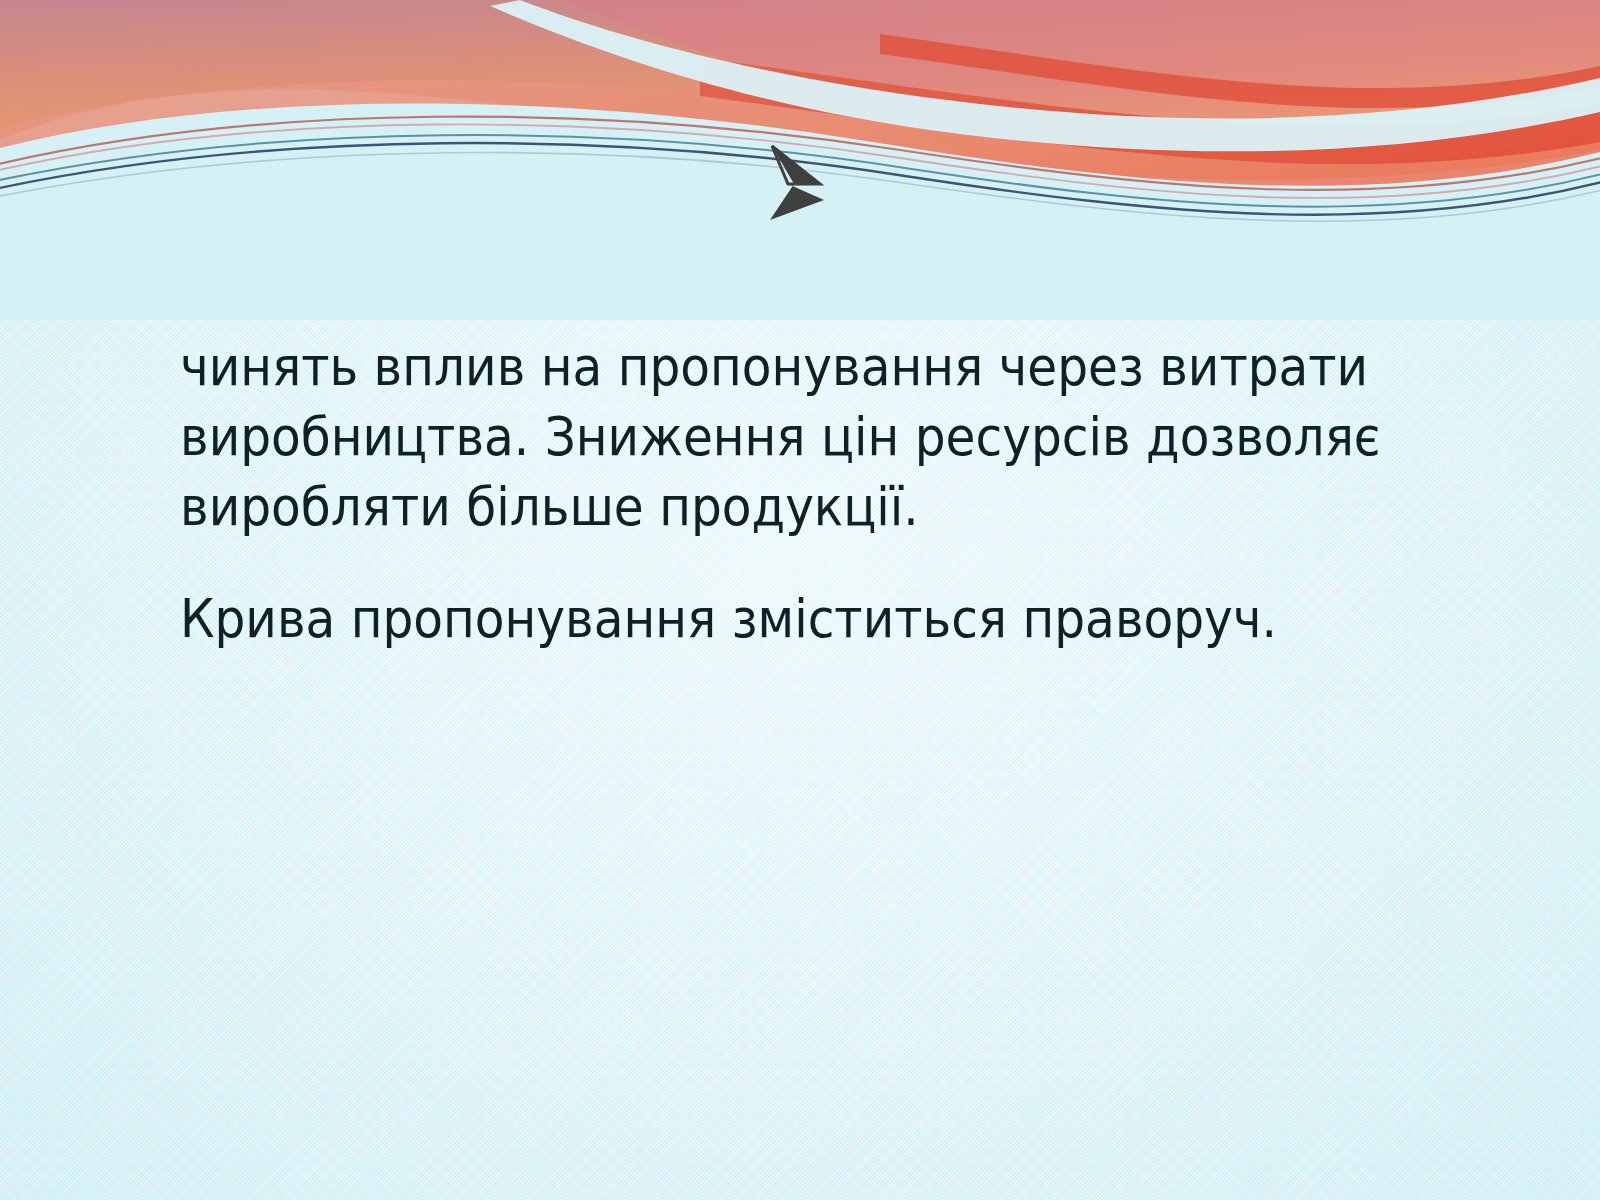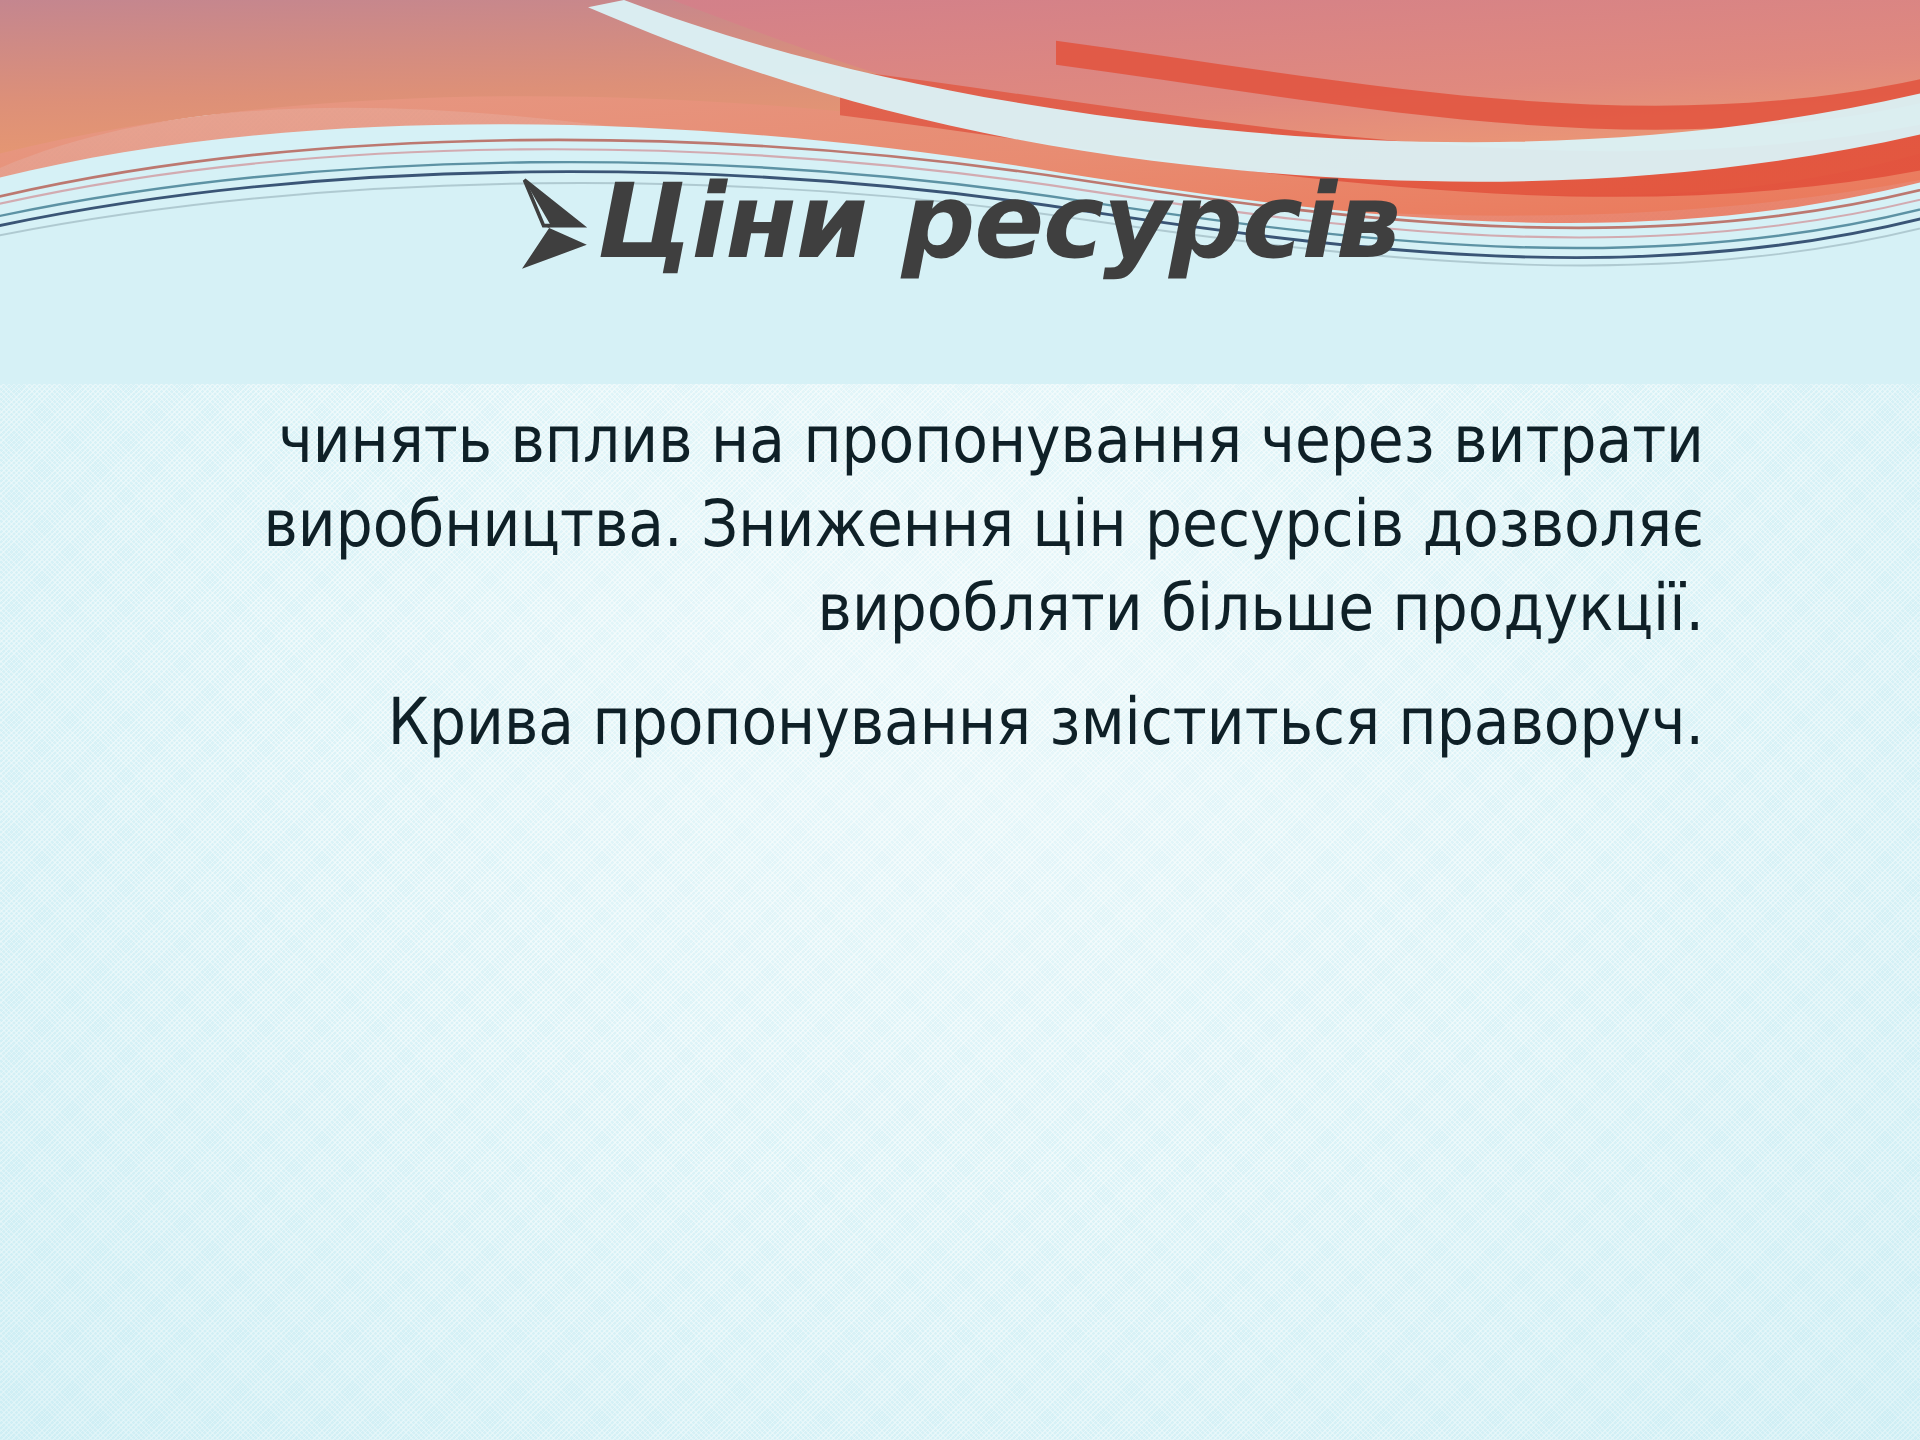--- a/index.html
+++ b/index.html
@@ -95,26 +95,26 @@
     text-align: center;
     color: #0f2027;
   }
   .para {
     font-family: "DejaVu Sans Condensed", "Liberation Sans Narrow", "Liberation Sans", sans-serif;
     font-size: 54px;
     line-height: 1.30;
     font-weight: 400;
     color: #0f2027;
     margin: 0 0 14px 0;
-    text-align: right;
+    text-align: left;
     font-stretch: condensed;
   }
   .para.p1 { width: 1240px; margin-left: auto; margin-right: auto; }
   .para.p2 { width: 1360px; margin-left: auto; margin-right: auto; margin-top: 22px; }
-  .para.p3 { width: 1240px; margin-left: auto; margin-right: auto; margin-top: 24px; }
+  .para.p3 { width: 1240px; margin-left: auto; margin-right: auto; margin-top: 41px; }
   .strong { font-weight: 700; }
 </style>
 </head>
 <body>
 
 <div class="slide">
 
   <div class="bg-base"></div>
   <div class="bg-texture"></div>
   <div class="bg-vignette"></div>
@@ -170,21 +170,21 @@
     <path d="M -10,190 C 270,130 610,130 905,176 C 1155,214 1385,238 1610,180" fill="none" stroke="#1f3a5f" stroke-width="2.4" opacity="0.85"></path>
     <path d="M -10,198 C 280,140 620,140 910,184 C 1160,220 1390,244 1610,188" fill="none" stroke="#8fa9b3" stroke-width="1.6" opacity="0.55"></path>
   </svg>
 
   <div class="title-row">
     <span class="title-bullet">
       <svg viewBox="0 0 62 78" width="62" height="78" xmlns="http://www.w3.org/2000/svg">
         <path d="M 4,2 L 52,40 L 20,40 L 56,56 L 2,76 L 26,40 Z" fill="#3f3f3f"></path>
         <path d="M 4,2 L 52,40 L 20,40 Z" fill="none" stroke="#3f3f3f" stroke-width="3"></path>
       </svg>
-    </span><span class="title-text">Ціни ресурсів</span>
+    </span>
   </div>
 
   <div class="body-block">
     <p class="para p1">
       <span>чинять вплив на пропонування через витрати виробництва. Зниження цін ресурсів дозволяє виробляти більше продукції.</span>
     </p>
     <p class="para p3">
       <span>Крива пропонування зміститься праворуч.</span>
     </p>
   </div>

